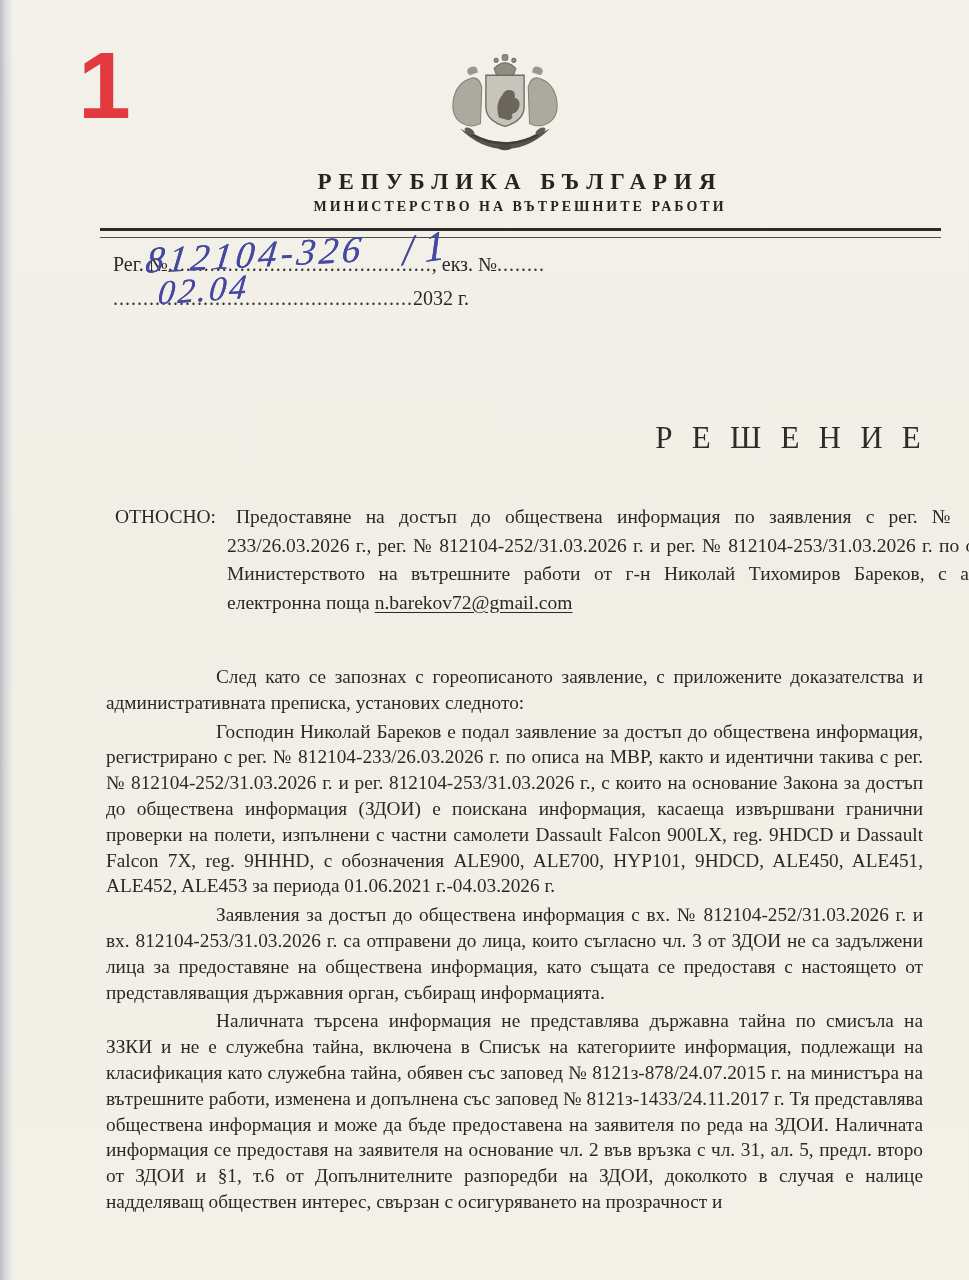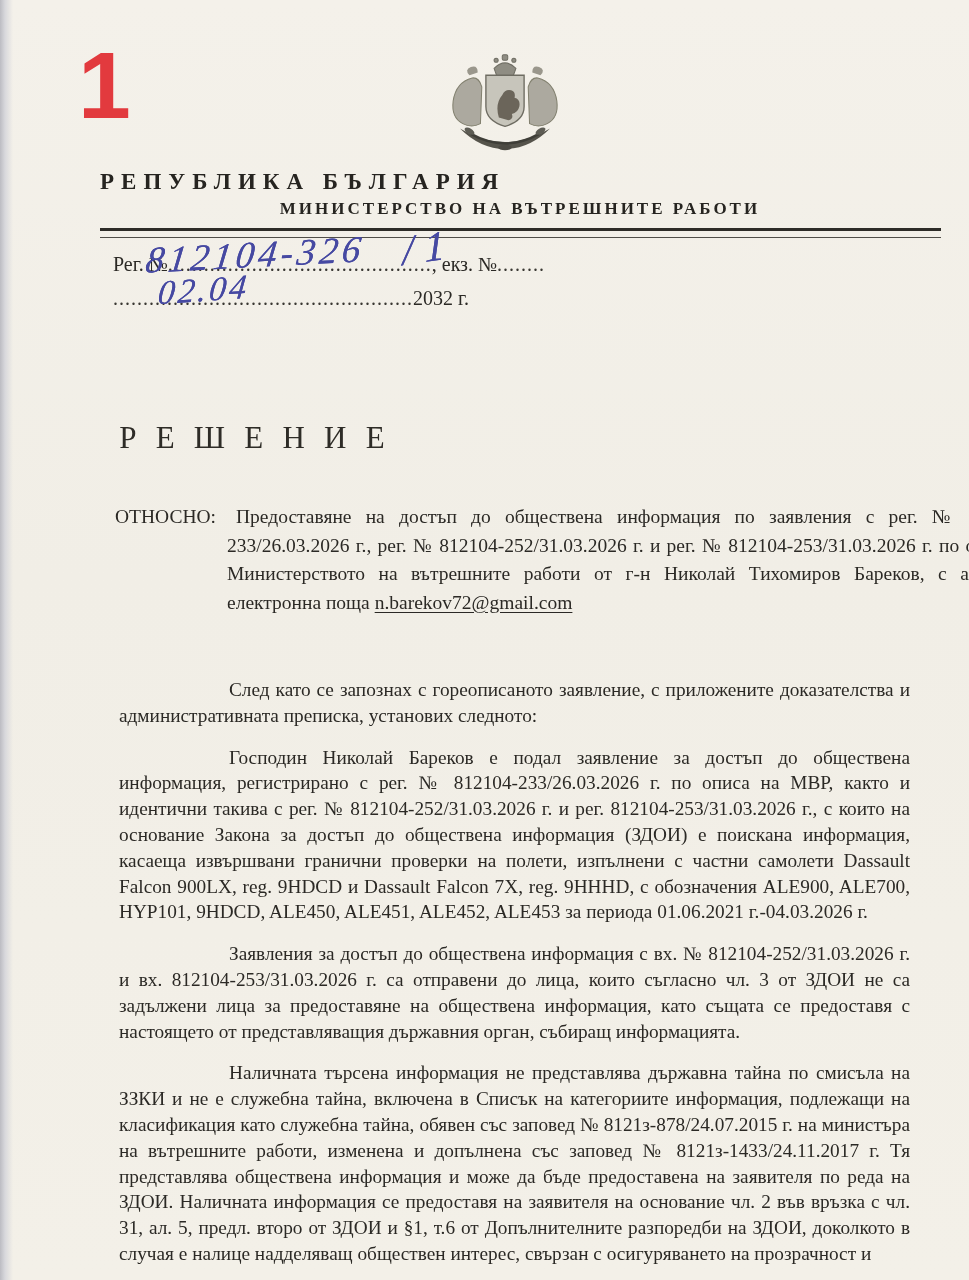--- a/index.html
+++ b/index.html
@@ -18,60 +18,60 @@
   }
   .page-marker{
     position:absolute;left:78px;top:38px;
     font-family:"Liberation Sans","DejaVu Sans",sans-serif;
     font-weight:700;font-size:95px;line-height:1;
     color:#e23a3e;
   }
   .emblem{position:absolute;left:427px;top:52px;width:156px;height:116px;}
   .hdr-republic{
     position:absolute;top:169px;left:100px;width:840px;
-    text-align:left;font-weight:700;font-size:23px;letter-spacing:7px;color:#262420;
+    text-align:center;font-weight:700;font-size:23px;letter-spacing:7px;color:#262420;
   }
   .hdr-ministry{
     position:absolute;top:199px;left:100px;width:840px;
-    text-align:center;font-weight:700;font-size:17px;letter-spacing:3px;color:#262420;
+    text-align:center;font-weight:700;font-size:14px;letter-spacing:3px;color:#262420;
   }
   .hdr-rule{
     position:absolute;top:228px;left:100px;width:841px;height:6px;
     border-top:3px solid #2e2c28;border-bottom:1px solid #504e48;
   }
   .reg-block{
     position:absolute;top:247px;left:113px;width:560px;
     font-size:20px;line-height:34px;color:#2b2925;white-space:nowrap;
   }
   .dots{letter-spacing:1px;color:#3a3833;}
   .hw{
     position:absolute;color:#4649a2;font-style:italic;
     font-family:"Liberation Serif","DejaVu Serif",serif;
     text-shadow:0 0 0.6px #4649a2;white-space:nowrap;
   }
   .hw-reg{left:146px;top:233px;font-size:37px;letter-spacing:4px;transform:rotate(-3deg) skewX(-10deg);}
   .hw-ekz{left:402px;top:224px;font-size:42px;transform:rotate(-8deg) skewX(-6deg);}
   .hw-date{left:158px;top:271px;font-size:34px;letter-spacing:3px;transform:rotate(-4deg) skewX(-10deg);}
   .doc-title{
     position:absolute;top:420px;left:100px;width:840px;margin:0;
-    text-align:left;font-weight:400;font-size:31px;letter-spacing:0.62em;text-indent:0.62em;
+    text-align:right;font-weight:400;font-size:31px;letter-spacing:0.62em;text-indent:0.62em;
     color:#2e2c27;
   }
   .subject{
     position:absolute;top:503px;left:115px;width:812px;
     font-size:19.5px;line-height:28.5px;text-align:justify;
     padding-left:112px;text-indent:-112px;
   }
   .subject-label{margin-right:20px;font-family:Liberation Serif, serif;}
   .email{text-decoration:underline;text-underline-offset:3px;font-family:Liberation Serif, serif;}
   .body-text{
     position:absolute;top:661px;left:103px;width:823px;
     font-size:19.3px;line-height:25.8px;text-align:justify;
   }
-  .body-text p{margin:16px;text-indent:110px;}
+  .body-text p{margin:3px;text-indent:110px;}
 </style>
 </head>
 <body>
 
 <div class="page">
 
   <div class="scan-edge"></div>
 
   <div class="page-marker">1</div>
 

